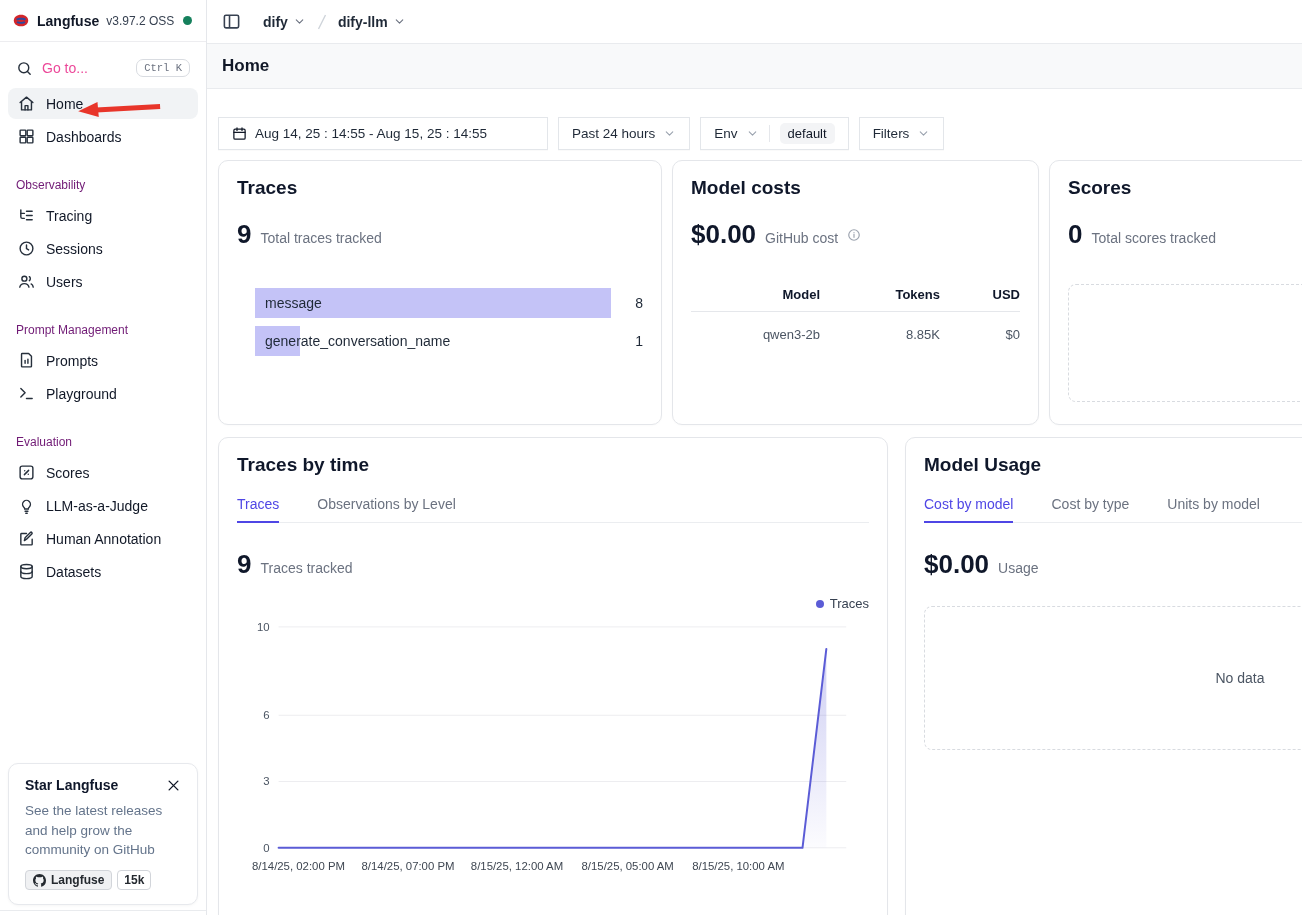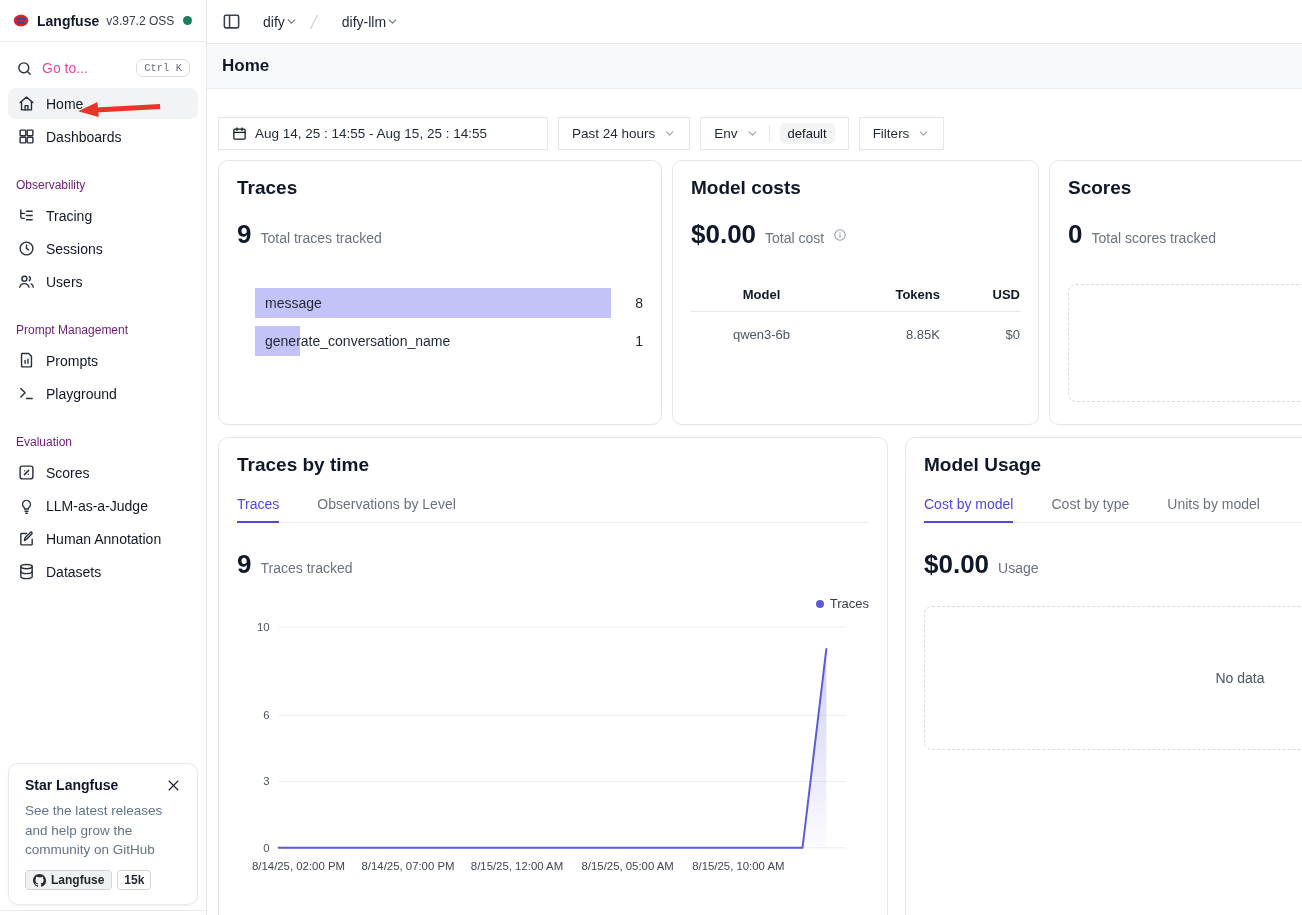--- a/index.html
+++ b/index.html
@@ -34,21 +34,21 @@
   .star-body { margin-top:8px; font-size:13.5px; line-height:1.45; color:#64748b; }
   .gh-row { margin-top:10px; display:flex; align-items:center; cursor:pointer; }
   .gh-left { display:flex; align-items:center; gap:5px; background:#f0f1f3; border:1px solid #d2d5da; border-radius:4px; padding:2px 7px; font-size:12px; font-weight:700; color:#24292f; }
   .gh-count { margin-left:5px; border:1px solid #d2d5da; border-radius:4px; padding:2px 6px; font-size:12px; font-weight:700; color:#24292f; background:#fff; }
   .side-footer-line { position:absolute; bottom:0; left:0; right:0; height:5px; border-top:1px solid #e9ebee; }
 
   
   .main { flex:1; min-width:0; height:915px; overflow:hidden; position:relative; }
   .topbar { height:43px; display:flex; align-items:center; padding:0 15px; background:#fff; }
   .panel-toggle { width:19px; height:19px; color:#374151; cursor:pointer; }
-  .crumb { display:flex; align-items:center; margin-left:22px; font-size:14px; color:#1f2937; cursor:pointer; }
+  .crumb { display:flex; align-items:center; gap:5px; margin-left:22px; font-size:14px; color:#1f2937; cursor:pointer;font-weight:bold; }
   .crumb-sep { color:#d1d5db; margin:0 9px; }
   .chev { width:13px; height:13px; color:#6b7280; }
   .page-band { height:46px; background:#f8f9fa; border-top:1px solid #e9ebee; border-bottom:1px solid #e9ebee; display:flex; align-items:center; padding:0 15px; }
   .page-title { font-size:17px; font-weight:700; color:#111827; }
 
   .filters-row { display:flex; align-items:center; gap:10px; padding:28px 0 0 11px; }
   .fbtn { height:33px; display:flex; align-items:center; gap:8px; border:1px solid #e3e6ea; border-radius:0; background:#fff; padding:0 13px; font-size:13.5px; color:#1f2937; cursor:pointer; box-shadow:0 1px 1px rgba(0,0,0,.02); }
   .fbtn .chev { color:#9aa2ae; }
   .cal-icon { width:15px; height:15px; color:#111827; }
   .vdiv { width:1px; height:17px; background:#e5e7eb; margin:0 2px; }
@@ -70,21 +70,21 @@
   .hbar-track { flex:1; position:relative; height:30px; margin-right:18px; }
   .hbar-fill { position:absolute; left:0; top:0; bottom:0; background:#c4c3f7; }
   .hbar-label { position:relative; z-index:1; font-size:14px; color:#1f2937; padding-left:10px; line-height:30px; white-space:nowrap; }
   .hbar-val { width:14px; text-align:right; font-size:14px; color:#1f2937; }
 
   .card-costs { width:367px; height:265px; }
   .mc-table { margin-top:28px; font-size:13px; }
   .mc-head, .mc-row { display:flex; align-items:center; }
   .mc-head { height:34px; font-weight:700; color:#0f172a; border-bottom:1px solid var(--border); }
   .mc-row { height:44px; color:#4b5563; }
-  .col-model { flex:1; text-align:center;margin-left:12px; }
+  .col-model { flex:1; text-align:right;margin-left:12px; }
   .col-tokens { width:120px; text-align:right; }
   .col-usd { width:80px; text-align:right; }
 
   .card-scores { width:445px; height:265px; }
   .dashed-box { border:1.5px dashed #d8dbe0; border-radius:8px; }
   .scores-box { margin-top:34px; height:118px; }
 
   .card-tbt { width:670px; height:540px; }
   .tabs { display:flex; gap:38px; margin-top:20px; border-bottom:1px solid #ebedf0; }
   .tab { font-size:14px; color:#6b7280; padding-bottom:10px; cursor:pointer; position:relative; }
@@ -264,21 +264,21 @@
       </svg>
     <span class="crumb">
       <span>dify</span>
       <svg class="chev" viewBox="0 0 24 24" fill="none" stroke="currentColor" stroke-width="2" stroke-linecap="round" stroke-linejoin="round">
           <path d="m6 9 6 6 6-6"></path>
         </svg>
     </span>
     <svg class="crumb-sep" width="14" height="18" viewBox="0 0 14 18">
         <line x1="10.5" y1="2" x2="3.5" y2="16" stroke="#cfd4da" stroke-width="1.4"></line>
       </svg>
-    <span class="crumb" style="margin-left:12px">
+    <span class="crumb" style="margin-left:0">
       <span>dify-llm</span>
       <svg class="chev" viewBox="0 0 24 24" fill="none" stroke="currentColor" stroke-width="2" stroke-linecap="round" stroke-linejoin="round">
           <path d="m6 9 6 6 6-6"></path>
         </svg>
     </span>
   </div>
 
   <div class="page-band">
     <span class="page-title">Home</span>
   </div>
@@ -335,35 +335,35 @@
           </div>
           <span class="hbar-val">1</span>
         </div>
       </div>
     </section>
 
     <section class="card card-costs">
       <div class="card-title">Model costs</div>
       <div class="metric">
         <span class="val">$0.00</span>
-        <span class="lab">Total cost</span>
+        <span class="lab">GitHub cost</span>
         <svg class="info-icon" viewBox="0 0 24 24" fill="none" stroke="currentColor" stroke-width="2" stroke-linecap="round">
             <circle cx="12" cy="12" r="9"></circle>
             <path d="M12 11v5"></path>
             <path d="M12 8h.01"></path>
           </svg>
       </div>
       <div class="mc-table">
         <div class="mc-head">
           <span class="col-model">Model</span>
           <span class="col-tokens">Tokens</span>
           <span class="col-usd">USD</span>
         </div>
         <div class="mc-row">
-          <span class="col-model">qwen3-6b</span>
+          <span class="col-model">qwen3-2b</span>
           <span class="col-tokens">8.85K</span>
           <span class="col-usd">$0</span>
         </div>
       </div>
     </section>
 
     <section class="card card-scores">
       <div class="card-title">Scores</div>
       <div class="metric">
         <span class="val">0</span>

